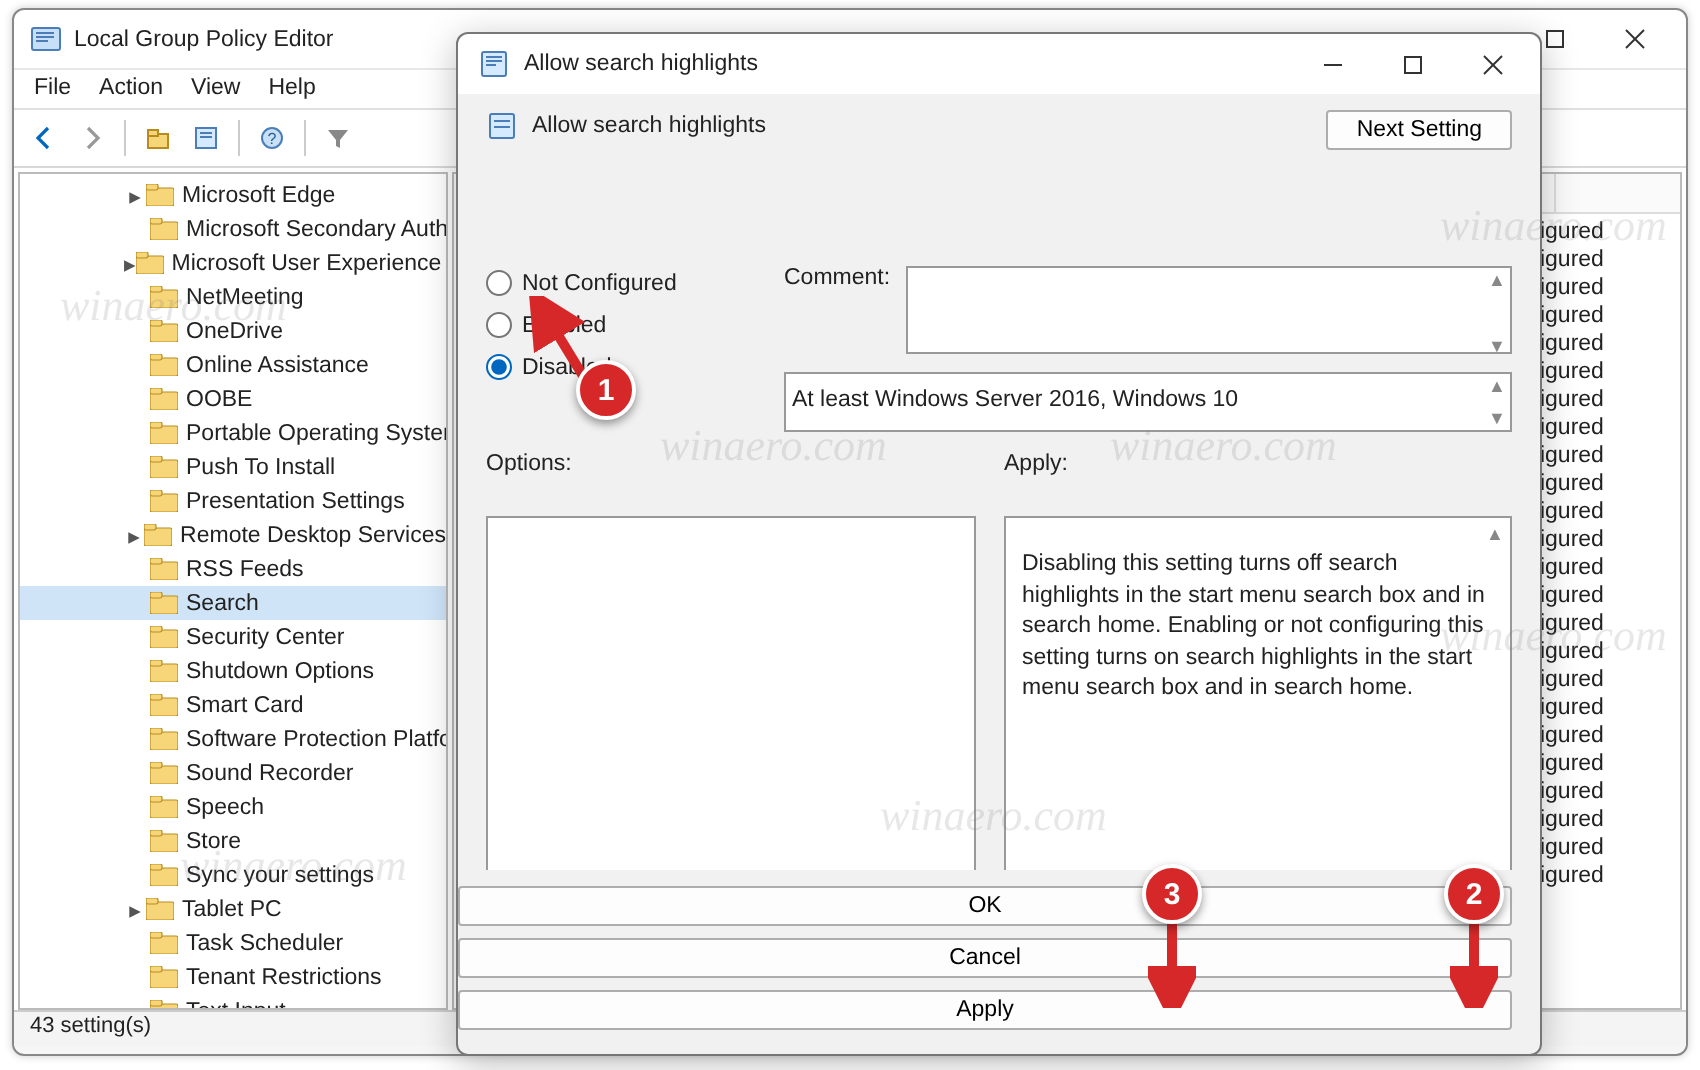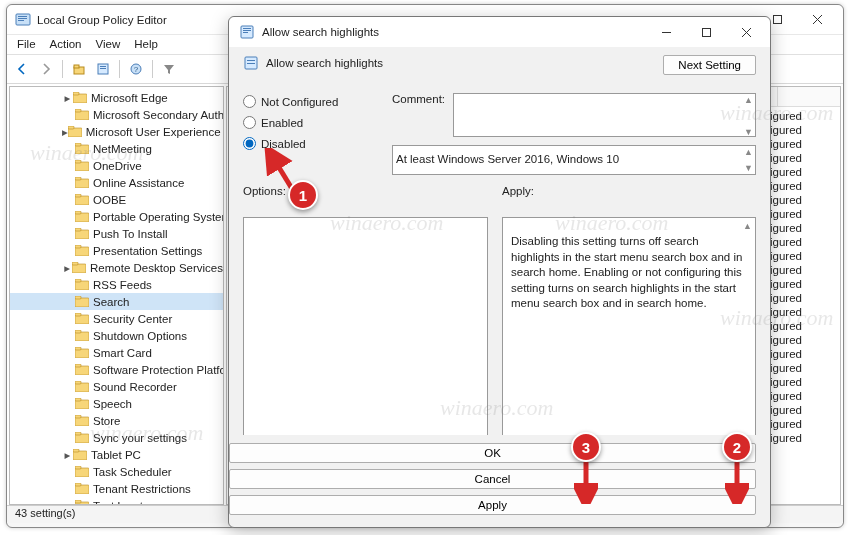--- a/index.html
+++ b/index.html
@@ -154,21 +154,21 @@
   }
   .btn {
     border: 1px solid #adadad;
     background: #fdfdfd;
     padding: 3px 14px;
     font-size: 11.5px;
     border-radius: 2px;
   }
   .group-divider { height: 1px; background: #ccc; margin: 6px 0 8px 0; }
 
-  .mid-row { display: flex; gap: 14px; }
+  .mid-row { display: flex; gap: 14px; margin-top: 40px; }
   .radio-col { width: 135px; display: flex; flex-direction: column; gap: 8px; padding-top: 2px; position: relative; }
   .radio-row { display: flex; align-items: center; gap: 5px; font-size: 11.5px; }
   .radio-row input { accent-color: #0067c0; }
   .info-col { flex: 1; display: flex; flex-direction: column; gap: 6px; }
   .info-label { font-size: 11.5px; }
   .textbox {
     width: 100%;
     border: 1px solid #999;
     background: #fff;
     font-size: 11.5px;

